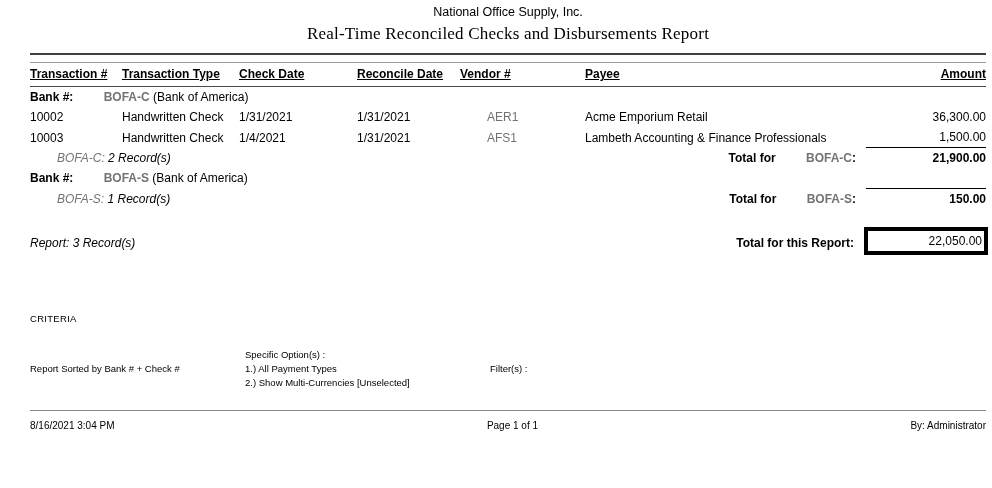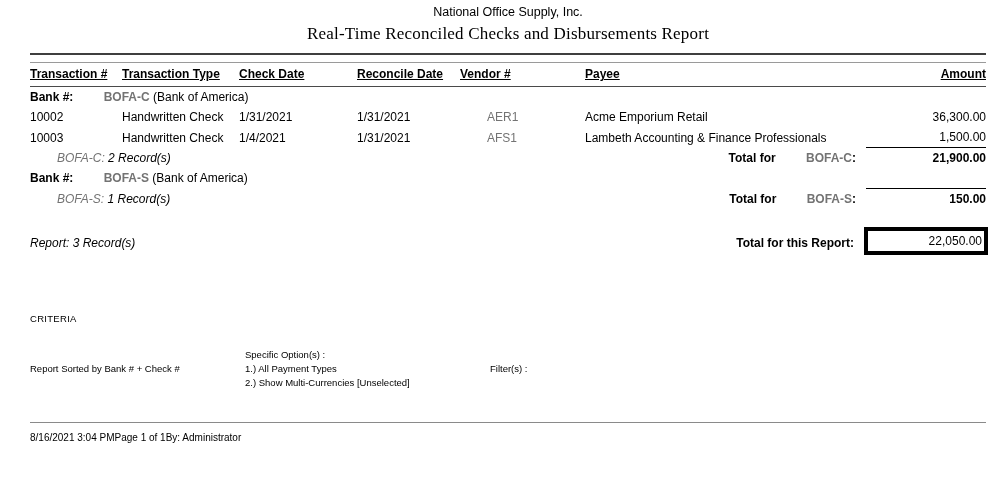--- a/index.html
+++ b/index.html
@@ -90,25 +90,25 @@
   }
   .criteria-heading { margin-bottom: 24px; letter-spacing: 0.3px; }
   .criteria-body { display: flex; align-items: center; }
   .criteria-sort { width: 215px; }
   .criteria-options { width: 245px; line-height: 1.45; }
   .criteria-filters { flex: 1; }
   .footer {
     position: absolute;
     left: 18px;
     right: 18px;
-    top: 422px;
+    top: 410px;
     border-top: 1px solid #8a8a8a;
     padding-top: 9px;
     display: flex;
-    justify-content: flex-start;
+    justify-content: space-between;
     font-size: 10px;
   }
   .footer .center { text-align: center; }
 </style>
 </head>
 <body>
 
 <div class="page">
 
   <div class="company">National Office Supply, Inc.</div>

